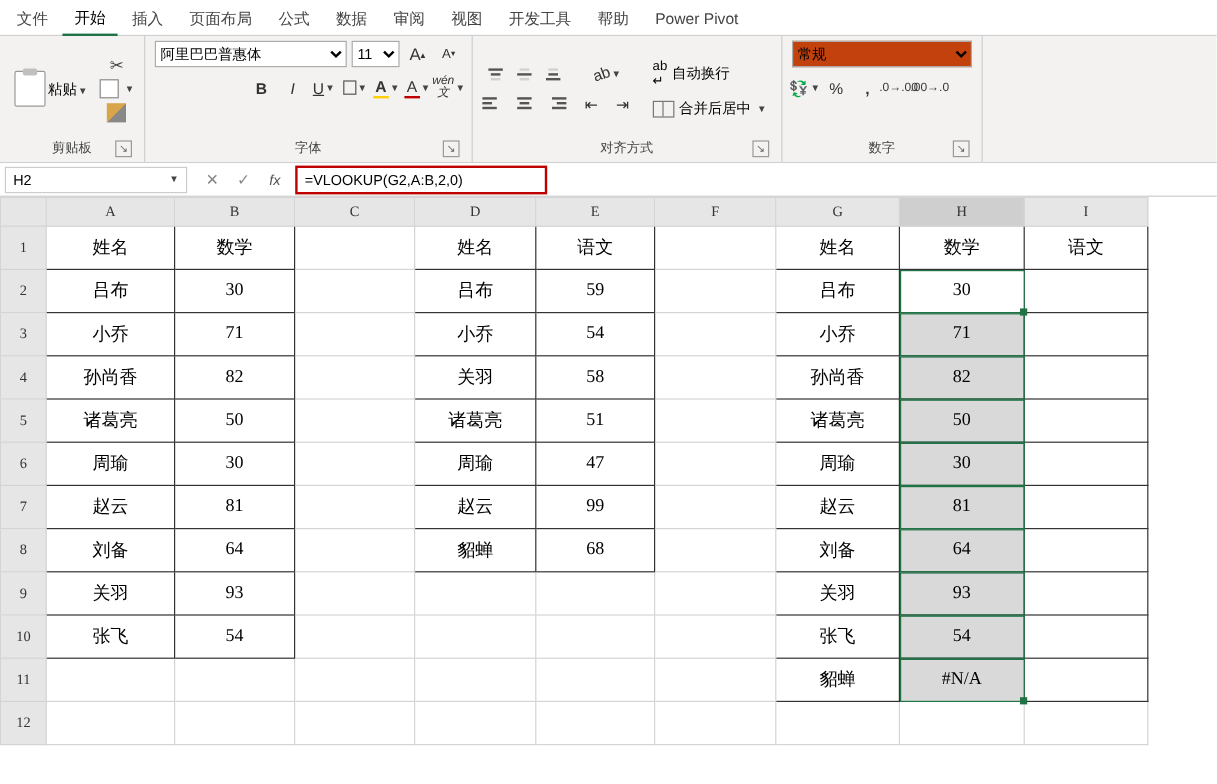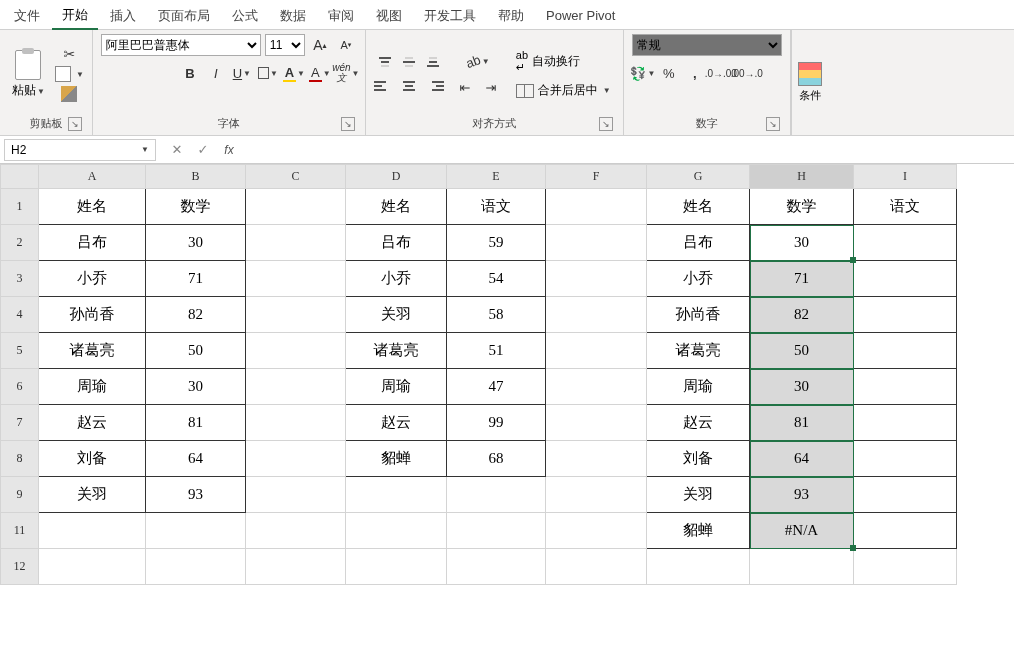--- a/index.html
+++ b/index.html
@@ -13,21 +13,21 @@
   
   .ribbon { display: flex; background: #f3f2f1; border-bottom: 1px solid #d0d0d0; height: 106px; }
   .group { display: flex; flex-direction: column; border-right: 1px solid #d0d0d0; padding: 4px 8px 2px; position: relative; }
   .group-body { flex: 1; display: flex; align-items: center; gap: 6px; }
   .group-label { text-align: center; font-size: 11px; color: #444; padding: 2px 0; position: relative; }
   .dlg-launch { position: absolute; right: 2px; bottom: 2px; width: 14px; height: 14px; border: 1px solid #999; font-size: 9px; line-height: 12px; text-align: center; color: #666; }
 
   .col { display: flex; flex-direction: column; gap: 4px; align-items: center; }
   .row { display: flex; gap: 4px; align-items: center; }
 
-  .big-btn { display: flex; flex-direction: column; align-items: center; gap: 2px; padding: 2px 4px; }
+  .big-btn { display: flex; flex-direction: row; align-items: center; gap: 2px; padding: 2px 4px; }
   .clipboard-icon { width: 26px; height: 30px; background: #fff; border: 1px solid #999; border-radius: 2px; position: relative; }
   .clipboard-icon::before { content:""; position:absolute; top:-3px; left:6px; width:12px; height:6px; background:#c0c0c0; border-radius:2px; }
   .mini-icon { width: 16px; height: 16px; border: 1px solid #888; background: #fff; }
   .brush { width:16px;height:16px;background:linear-gradient(135deg,#d8a54a 50%,#888 50%); }
   .scissors { font-size: 14px; color: #444; }
   .drop { font-size: 8px; color: #444; margin-left: 1px; }
 
   select.font-sel { height: 22px; font-size: 12px; border: 1px solid #aaa; background:#fff; }
   .font-name { width: 160px; }
   .font-size { width: 40px; }
@@ -39,21 +39,21 @@
 
   .align-grid { display:grid; grid-template-columns: repeat(3,22px); grid-template-rows: repeat(2,22px); gap:2px; }
   .align-btn { width:22px; height:22px; display:flex; flex-direction:column; justify-content:center; align-items:center; gap:2px; }
   .al-line { width:12px; height:2px; background:#555; }
   .al-line.s { width:8px; }
 
   .merge-box { display:flex; align-items:center; gap:4px; padding: 2px 4px; }
   .merge-ico { width:18px; height:14px; border:1px solid #777; display:grid; grid-template-columns:1fr 1fr; }
   .merge-ico span { border-right:1px solid #777; }
 
-  .num-fmt { width: 150px; height:22px; border:1px solid #aaa; background:#737373; font-size:12px;font-family:Liberation Serif, serif; }
+  .num-fmt { width: 150px; height:22px; border:1px solid #aaa; background:#c2410c; font-size:12px;font-family:Liberation Serif, serif; }
 
   .right-strip { width: 38px; display:flex; flex-direction:column; align-items:center; justify-content:center; gap:2px; border-left:1px solid #d0d0d0; padding:4px 2px; }
   .cf-icon { width:24px; height:24px; background: linear-gradient(#ff6b6b 33%, #ffd166 33% 66%, #8bd3dd 66%); border:1px solid #888; }
 
   
   .fbar { display:flex; align-items:center; height:28px; border-bottom:1px solid #ccc; background:#fff; }
   .name-box { width: 152px; border:1px solid #ccc; height:22px; margin:0 4px; display:flex; align-items:center; padding:0 6px; font-size:12px; justify-content:space-between; }
   .fbar-btns { display:flex; align-items:center; gap:4px; padding:0 6px; color:#888; }
   .fbar-btn { width:22px; text-align:center; font-size:13px; }
   .fx { font-style:italic; font-size:12px; color:#555; }
@@ -232,35 +232,34 @@
         <button class="sq-btn">
             <b>,</b>
           </button>
         <button class="sq-btn" style="font-size:10px">.0→.00</button>
         <button class="sq-btn" style="font-size:10px">.00→.0</button>
       </div>
     </div>
     <div class="group-label"><span>数字</span><span class="dlg-launch">↘</span></div>
   </div>
 
-  <div class="right-strip">
-    <div class="cf-icon"></div>
-    <span style="font-size:11px">条件</span>
-  </div>
 </div>
 
 <div class="fbar">
   <div class="name-box">
     <span>H2</span>
     <span class="drop">▼</span>
   </div>
   <div class="fbar-btns">
     <span class="fbar-btn">✕</span>
     <span class="fbar-btn">✓</span>
     <span class="fbar-btn fx">fx</span>
+  </div>
+  <div class="formula-wrap">
+    <input class="formula-input" value="=VLOOKUP(G2,A:B,2,0)" style="">
   </div>
 </div>
 
 <div class="grid-wrap">
   <table class="sheet" id="sheet">
     <thead>
         <tr id="colhdr">
           <th class="corner"></th>
           <th class="cA">A</th>
           <th class="cB">B</th>
@@ -376,20 +375,32 @@
           <td class="cB b">93</td>
           <td class="cC"></td>
           <td class="cD"></td>
           <td class="cE"></td>
           <td class="cF"></td>
           <td class="cG b">关羽</td>
           <td class="cH b fill sel-range">93</td>
           <td class="cI b"></td>
         </tr>
         <tr>
+          <td class="rowhdr">10</td>
+          <td class="cA b">张飞</td>
+          <td class="cB b">54</td>
+          <td class="cC"></td>
+          <td class="cD"></td>
+          <td class="cE"></td>
+          <td class="cF"></td>
+          <td class="cG b">张飞</td>
+          <td class="cH b fill sel-range">54</td>
+          <td class="cI b"></td>
+        </tr>
+        <tr>
           <td class="rowhdr">11</td>
           <td class="cA"></td>
           <td class="cB"></td>
           <td class="cC"></td>
           <td class="cD"></td>
           <td class="cE"></td>
           <td class="cF"></td>
           <td class="cG b">貂蝉</td>
           <td class="cH b fill sel-range" style="position: relative; font-family: Liberation Serif, serif;">#N/A<div class="handle"></div></td>
           <td class="cI b"></td>

